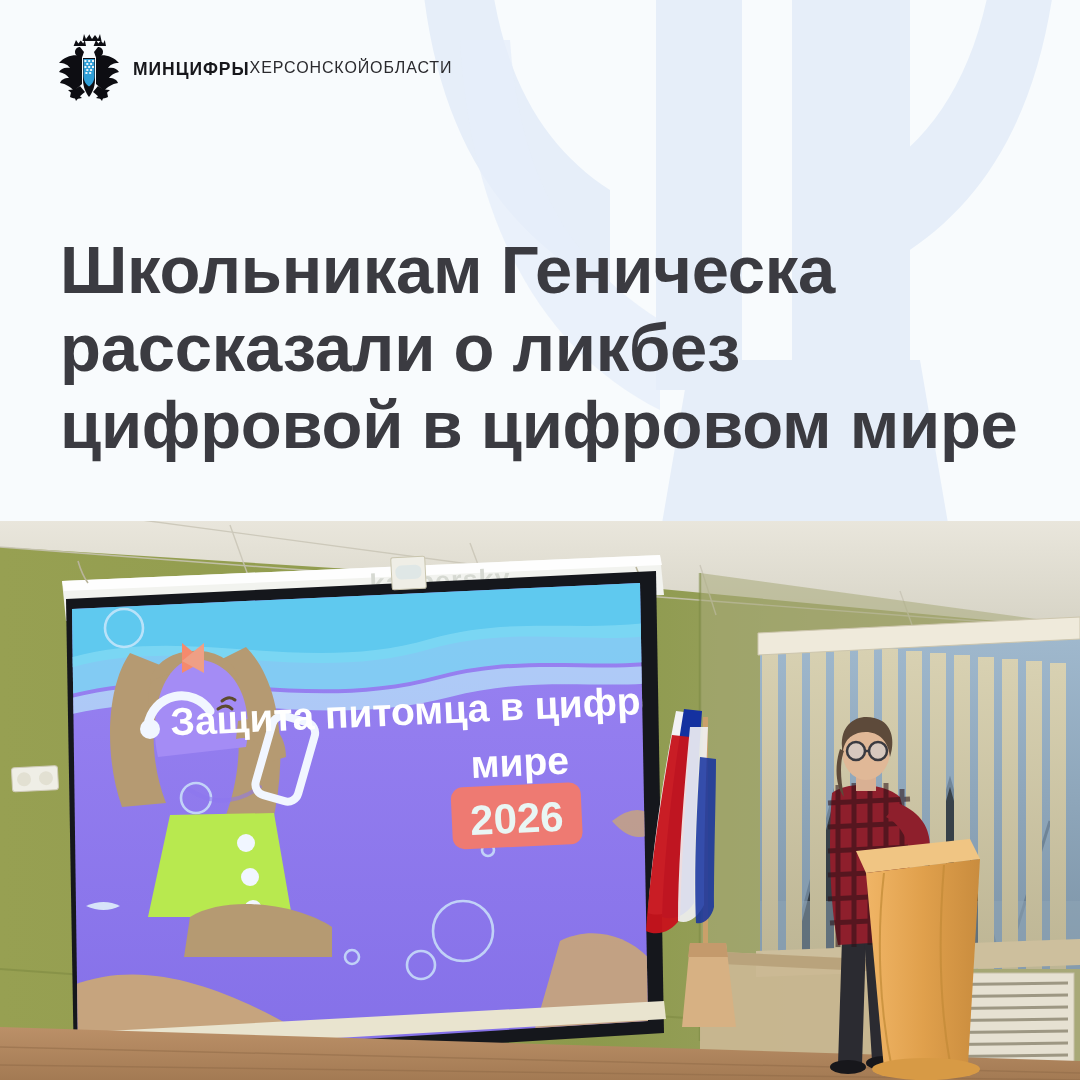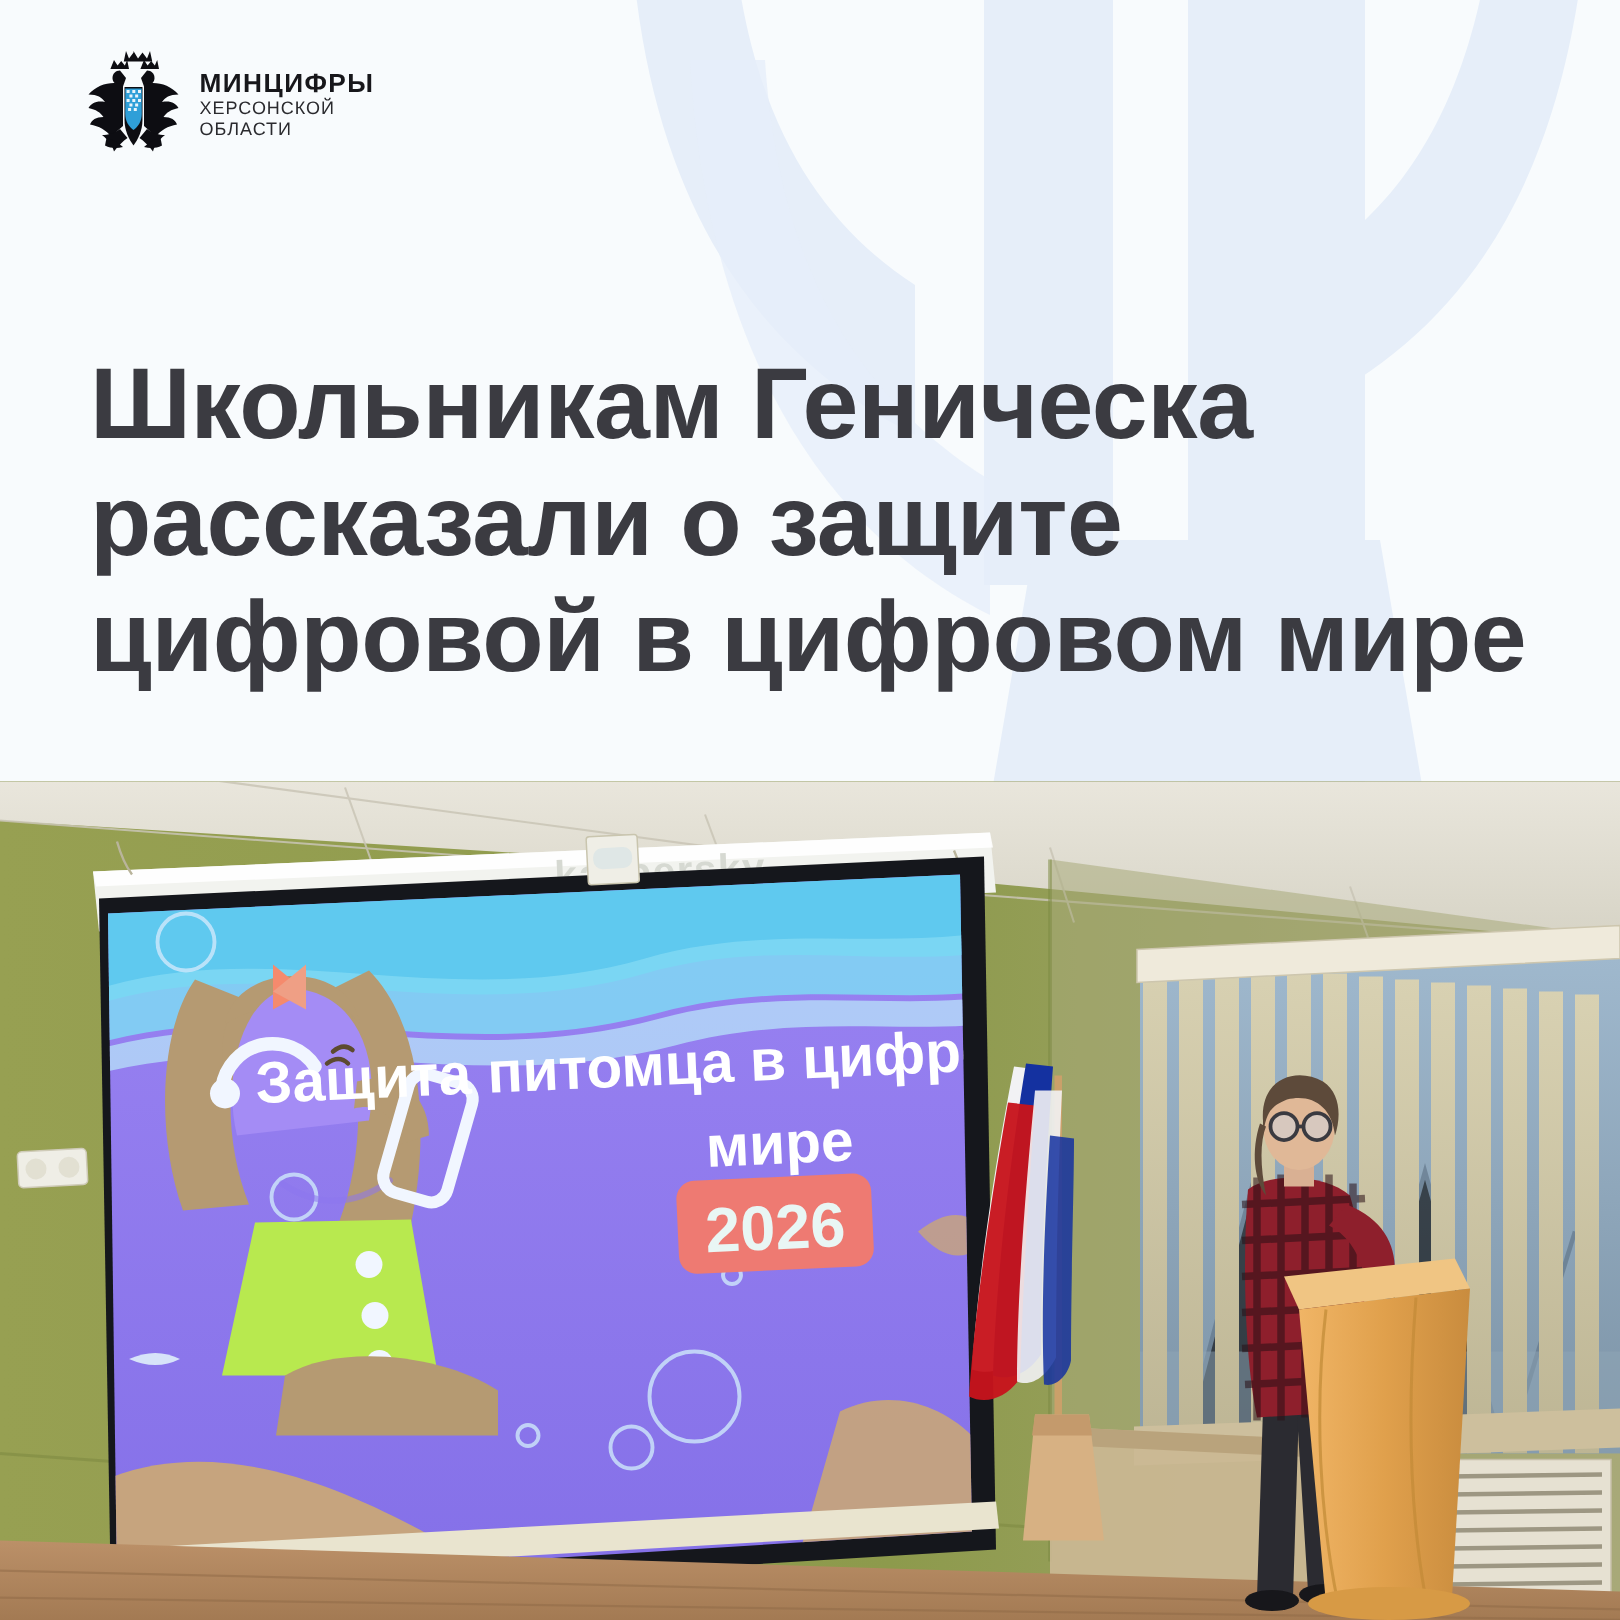--- a/index.html
+++ b/index.html
@@ -14,23 +14,23 @@
   
   .header{
     position:absolute;left:0;top:0;width:1080px;height:521px;
     background:#f8fbfd;overflow:hidden;
   }
   .wm{position:absolute;inset:0;overflow:hidden;pointer-events:none;}
   .wm svg{position:absolute;right:-40px;top:-110px;width:760px;height:820px;opacity:1;}
 
   .logo{position:absolute;left:58px;top:30px;display:flex;align-items:center;gap:13px;}
   .logo-emblem{width:62px;height:78px;flex:0 0 auto;}
-  .logo-text{display:flex;flex-direction:column;line-height:1.17;justify-content:flex-end;}
+  .logo-text{display:flex;flex-direction:row;line-height:1.17;justify-content:flex-end;}
   .logo-l1{font-size:17.5px;font-weight:700;letter-spacing:.055em;color:#17171b;}
-  .logo-l2,.logo-l3{font-size:12px;font-weight:400;letter-spacing:.055em;color:#2a2a2e;}
+  .logo-l2,.logo-l3{font-size:16px;font-weight:400;letter-spacing:.055em;color:#2a2a2e;}
 
   .headline{
     position:absolute;left:60px;top:186px;width:1000px;
     font-size:67px;line-height:1.16;font-weight:700;
     letter-spacing:-0.004em;color:#3b3b41;
   }
   .headline .ln{display:block;white-space:nowrap;}
 
   
   .photo{position:absolute;left:0;top:521px;width:1080px;height:559px;overflow:hidden;background:#8b9152;}
@@ -104,21 +104,21 @@
       </span>
       <span class="logo-text">
         <span class="logo-l1">МИНЦИФРЫ</span>
         <span class="logo-l2">ХЕРСОНСКОЙ</span>
         <span class="logo-l3">ОБЛАСТИ</span>
       </span>
     </div>
 
     <h1 class="headline">
       <span class="ln">Школьникам Геническа</span>
-      <span class="ln">рассказали о защите</span>
+      <span class="ln">рассказали о ликбез</span>
       <span class="ln">цифровой в цифровом мире</span>
     </h1>
   </div>
 
   <div class="photo">
     <svg viewBox="0 0 1080 559" xmlns="http://www.w3.org/2000/svg" aria-hidden="true">
       <defs>
         <linearGradient id="wallG" x1="0" y1="0" x2="1" y2="0">
           <stop offset="0" stop-color="#97a052"></stop>
             <stop offset=".55" stop-color="#8d9a4c"></stop>

